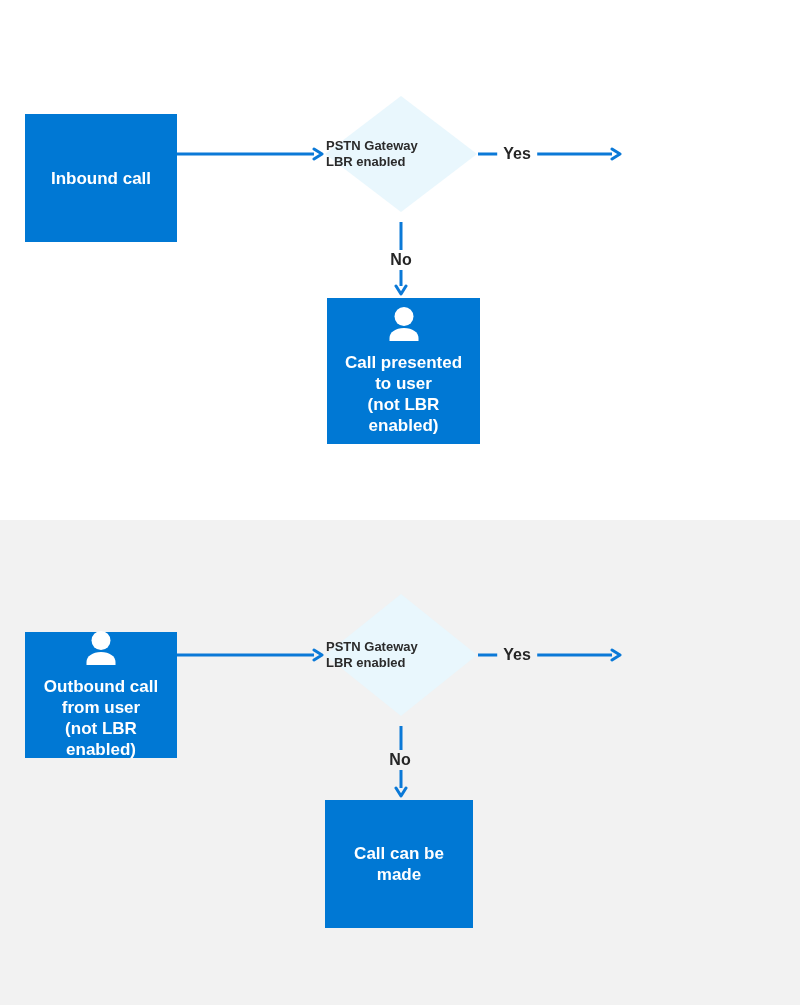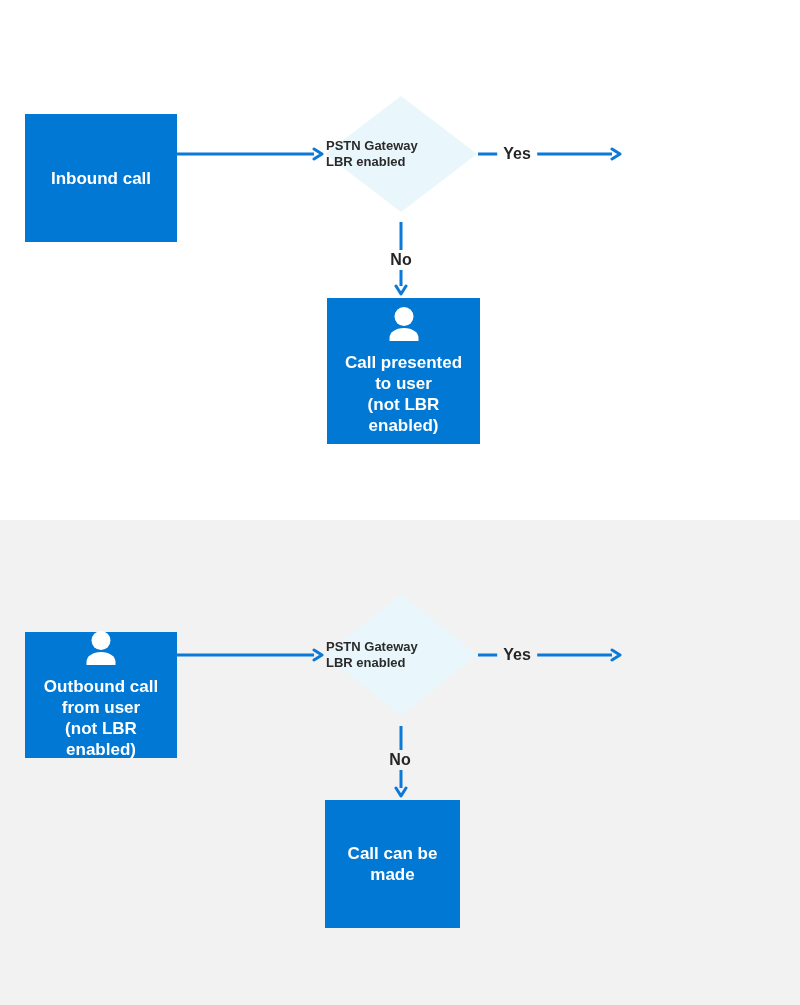--- a/index.html
+++ b/index.html
@@ -104,17 +104,17 @@
 (not LBR enabled)</div>
   </div>
 
   <div class="diamond-label" style="left:401px;top:135px;">PSTN Gateway
 LBR enabled</div>
 
   <div class="edge-label" style="left:517px;top:135px;">Yes</div>
   <div class="edge-label" style="left:400px;top:240px;">No</div>
 
 
-  <div class="box" style="left:325px;top:280px;width:135px;height:128px;">
+  <div class="box" style="left:325px;top:280px;width:148px;height:128px;">
     <div class="box-label">Call can be
 made</div>
   </div>
 </div>
 
 </body></html>

